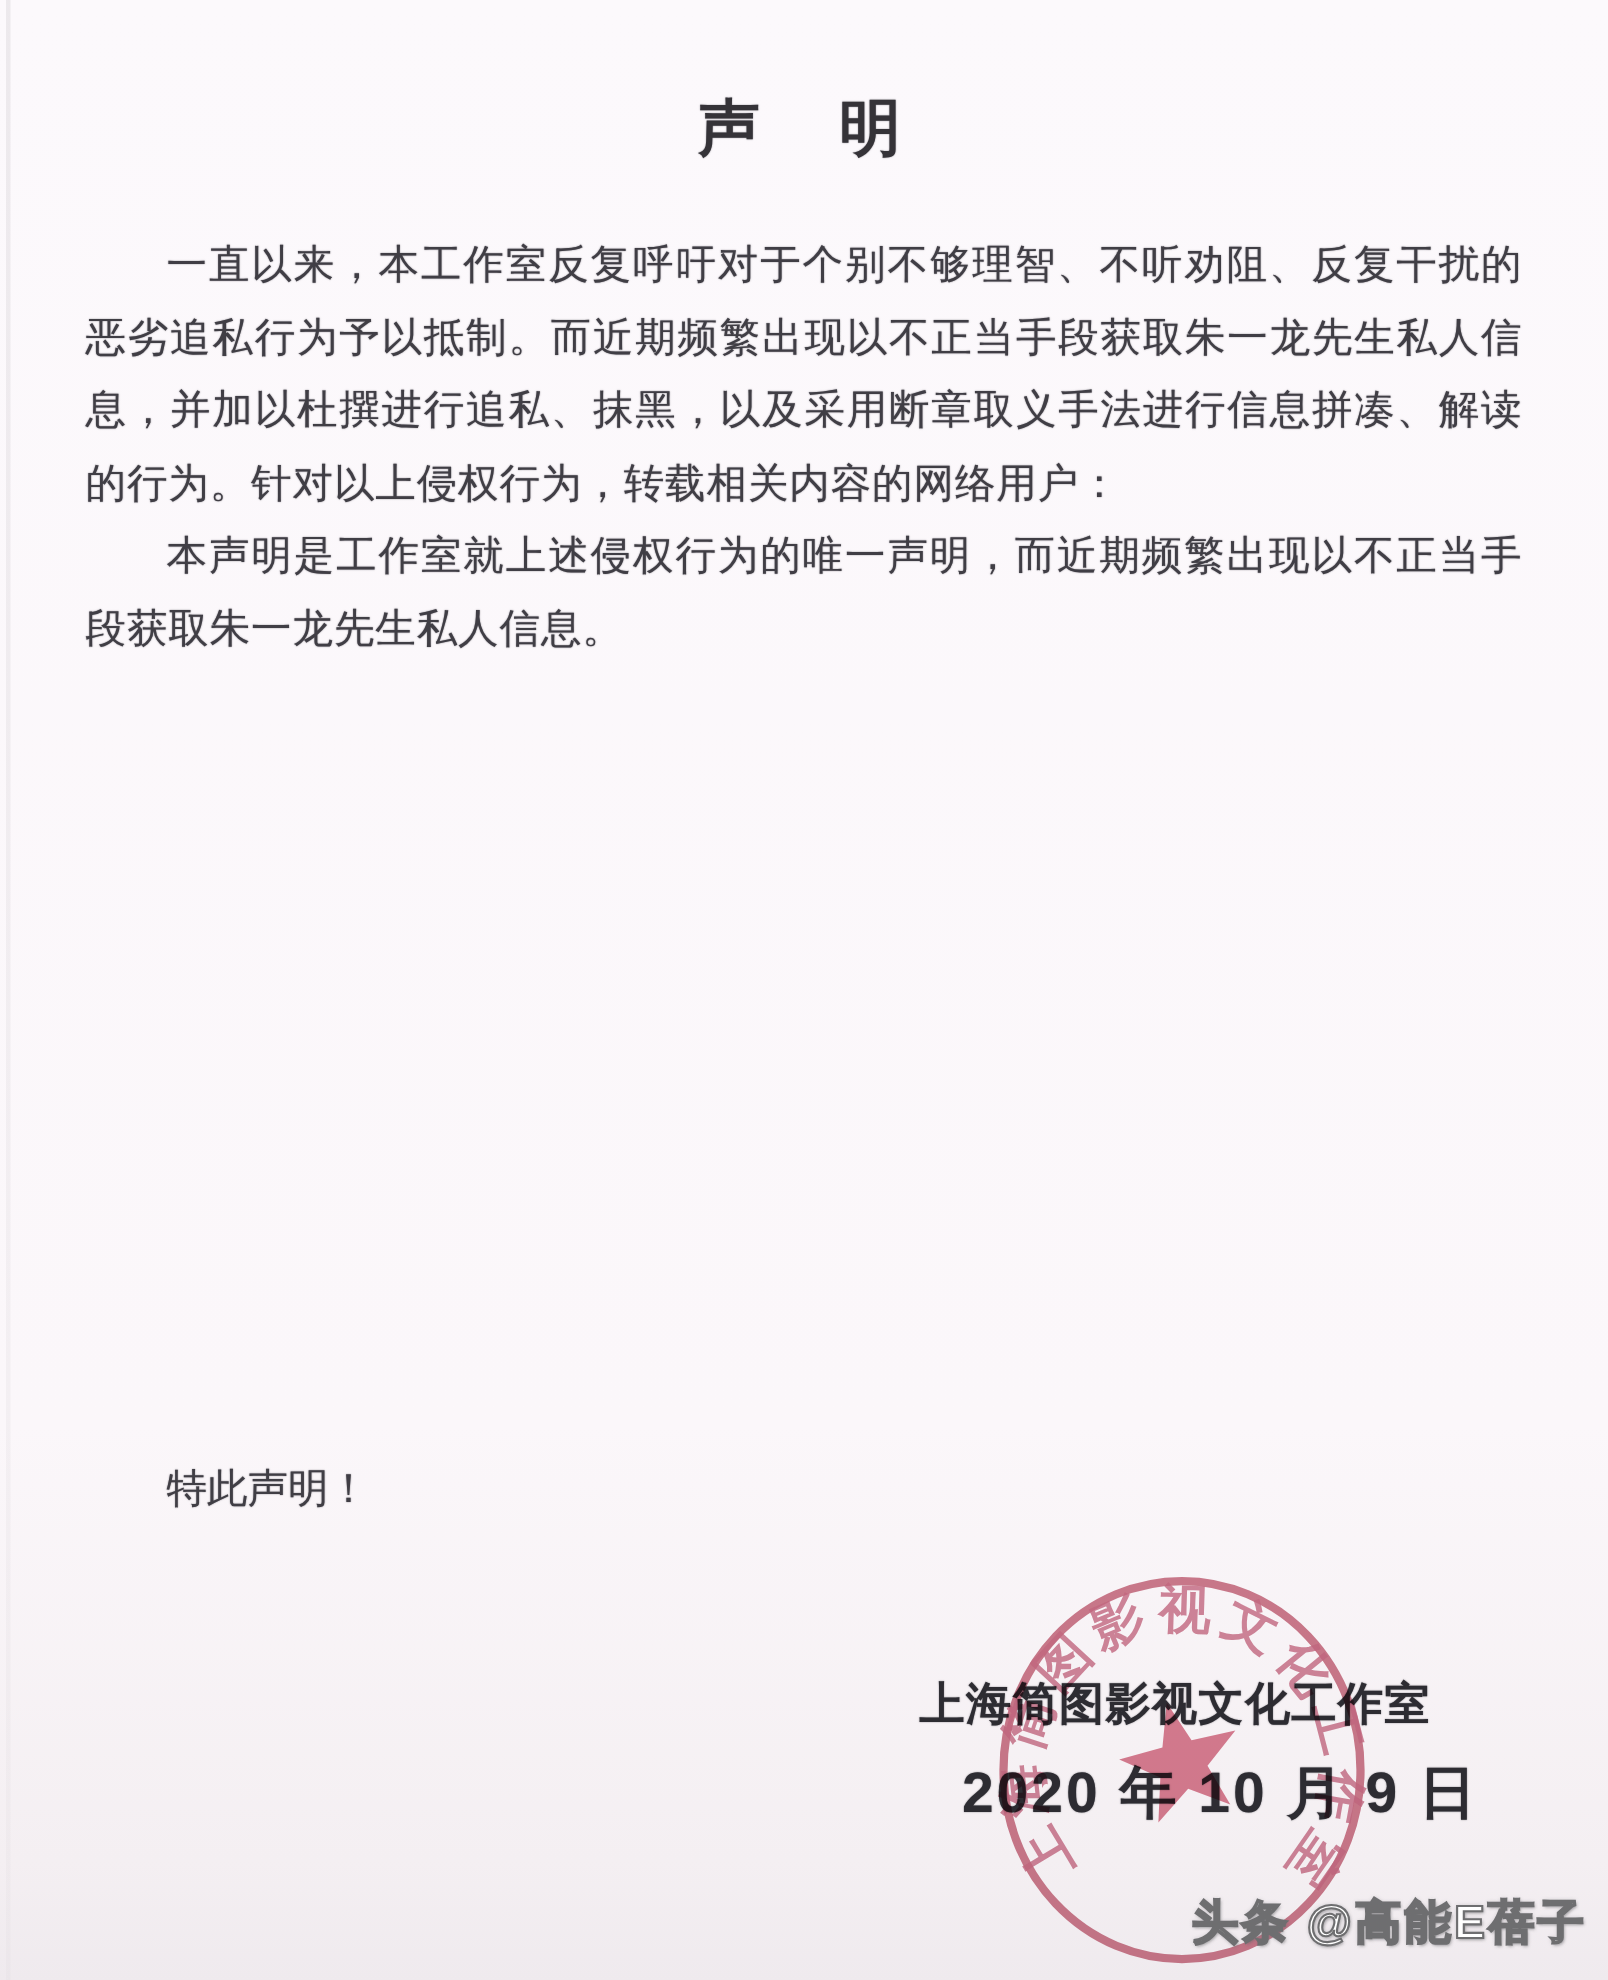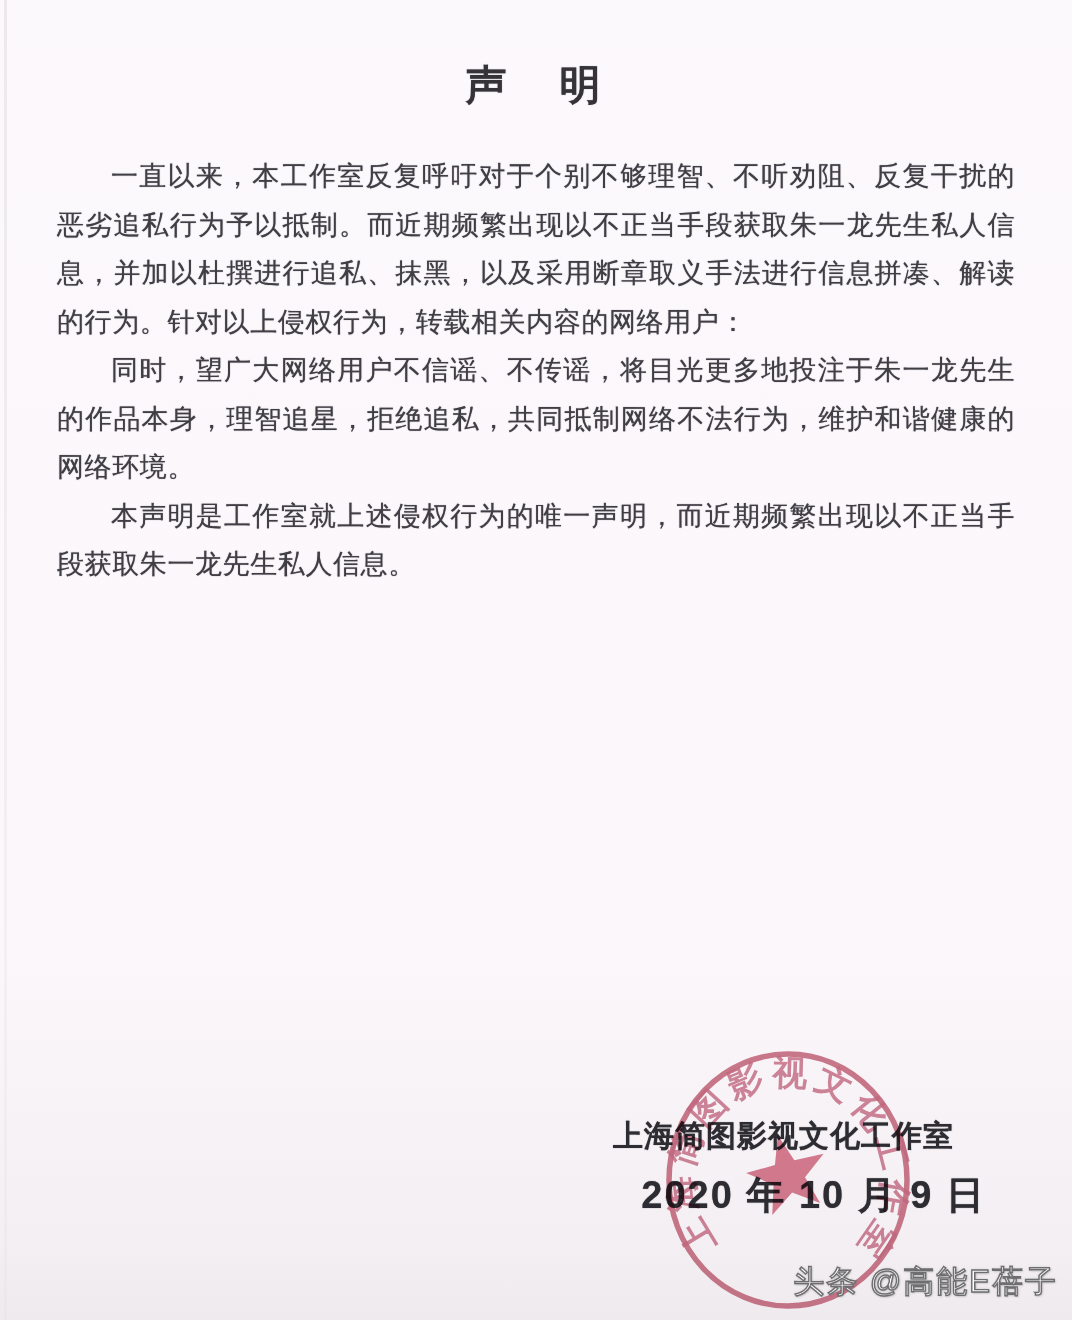--- a/index.html
+++ b/index.html
@@ -88,42 +88,42 @@
     width: 254px;
     height: 264px;
     mix-blend-mode: multiply;
     opacity: 0.92;
   }
   .watermark {
     position: absolute;
     top: 1261px;
     right: 14px;
     font-family: "Liberation Sans", "DejaVu Sans", sans-serif;
-    font-weight: normal;
+    font-weight: bold;
     font-size: 31px;
     letter-spacing: 2px;
     color: #ffffff;
     -webkit-text-stroke: 1.4px #6e6e70;
     text-shadow: 0 0 3px rgba(100,100,104,.4), 1px 1px 2px rgba(110,110,112,.5);
   }
 </style>
 </head>
 <body>
 
 <div class="page">
   <div class="scan-edge"></div>
 
   <h1 class="title">声　明</h1>
 
   <div class="body">
     <p>一直以来，本工作室反复呼吁对于个别不够理智、不听劝阻、反复干扰的恶劣追私行为予以抵制。而近期频繁出现以不正当手段获取朱一龙先生私人信息，并加以杜撰进行追私、抹黑，以及采用断章取义手法进行信息拼凑、解读的行为。针对以上侵权行为，转载相关内容的网络用户：</p>
-    <p>同时，望广大网络用户不信谣、不传谣，将目光更多地投注于朱一龙先生的作品本身，理智追星，拒绝追私，共同抵制网络不法行为，维护和谐健康的网络环境。</p>
     <p>本声明是工作室就上述侵权行为的唯一声明，而近期频繁出现以不正当手段获取朱一龙先生私人信息。</p>
   </div>
 
+  <p class="closing">特此声明！</p>
 
   <div class="sig-name">上海简图影视文化工作室</div>
   <div class="sig-date">2020 年 10 月 9 日</div>
 
   <svg class="seal" viewBox="0 0 254 264" aria-hidden="true">
     <ellipse cx="127" cy="132" rx="119" ry="126" fill="none" stroke="#bc5067" stroke-width="5.5" opacity="0.82"></ellipse>
     <path d="M127 86 L137 114.2 L166.9 115 L143.2 133.3 L151.7 162 L127 145 L102.3 162 L110.8 133.3 L87.1 115 L117 114.2 Z" transform="rotate(-14 127 128)" fill="#d06078" opacity="0.88"></path>
     <path id="sealArc" d="M 59.8 199.2 A 95 95 0 1 1 188.1 204.8" fill="none"></path>
     <text font-size="35" font-weight="bold" fill="#c25e78" opacity="0.8" letter-spacing="3" font-family="Liberation Sans, DejaVu Sans, sans-serif">
       <textPath href="#sealArc" startOffset="4" textLength="445" lengthAdjust="spacing">上海简图影视文化工作室</textPath>

